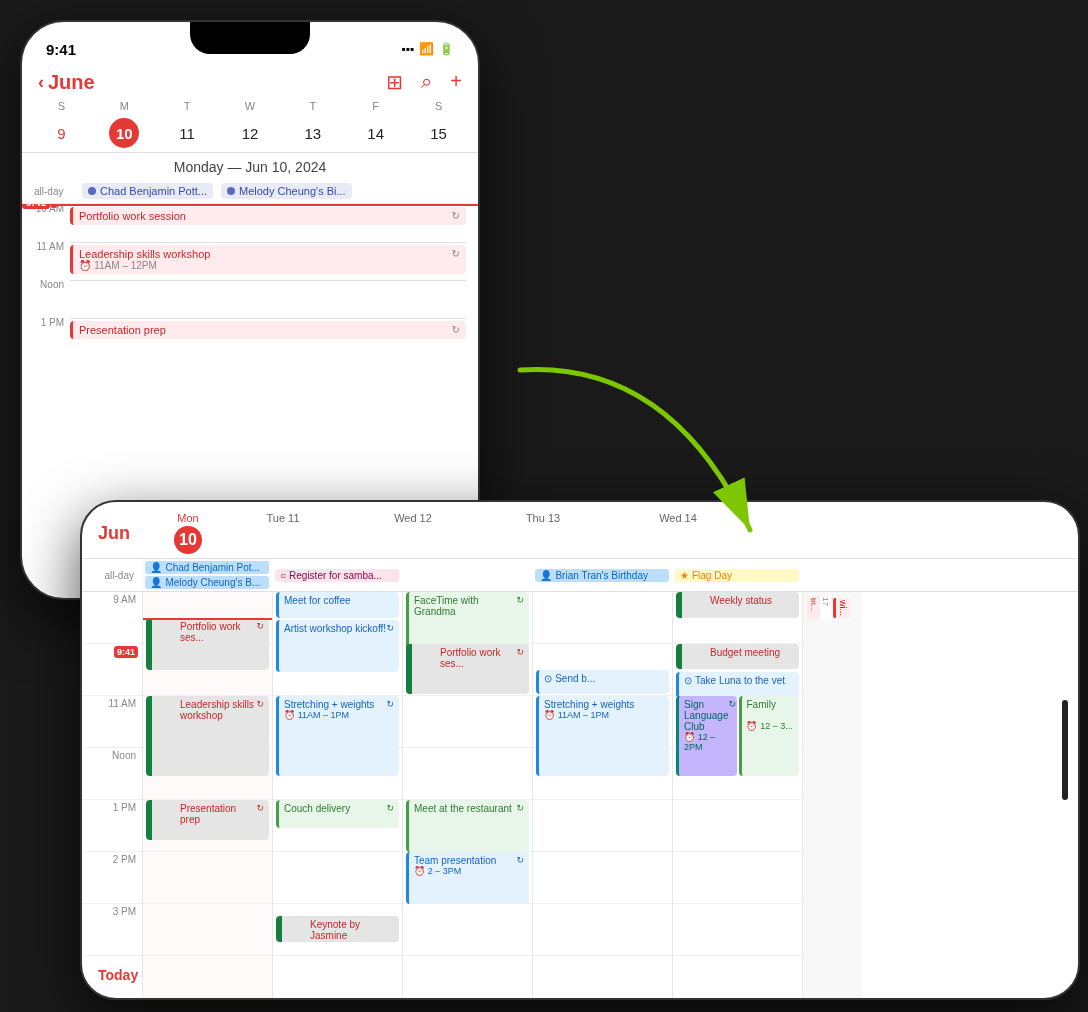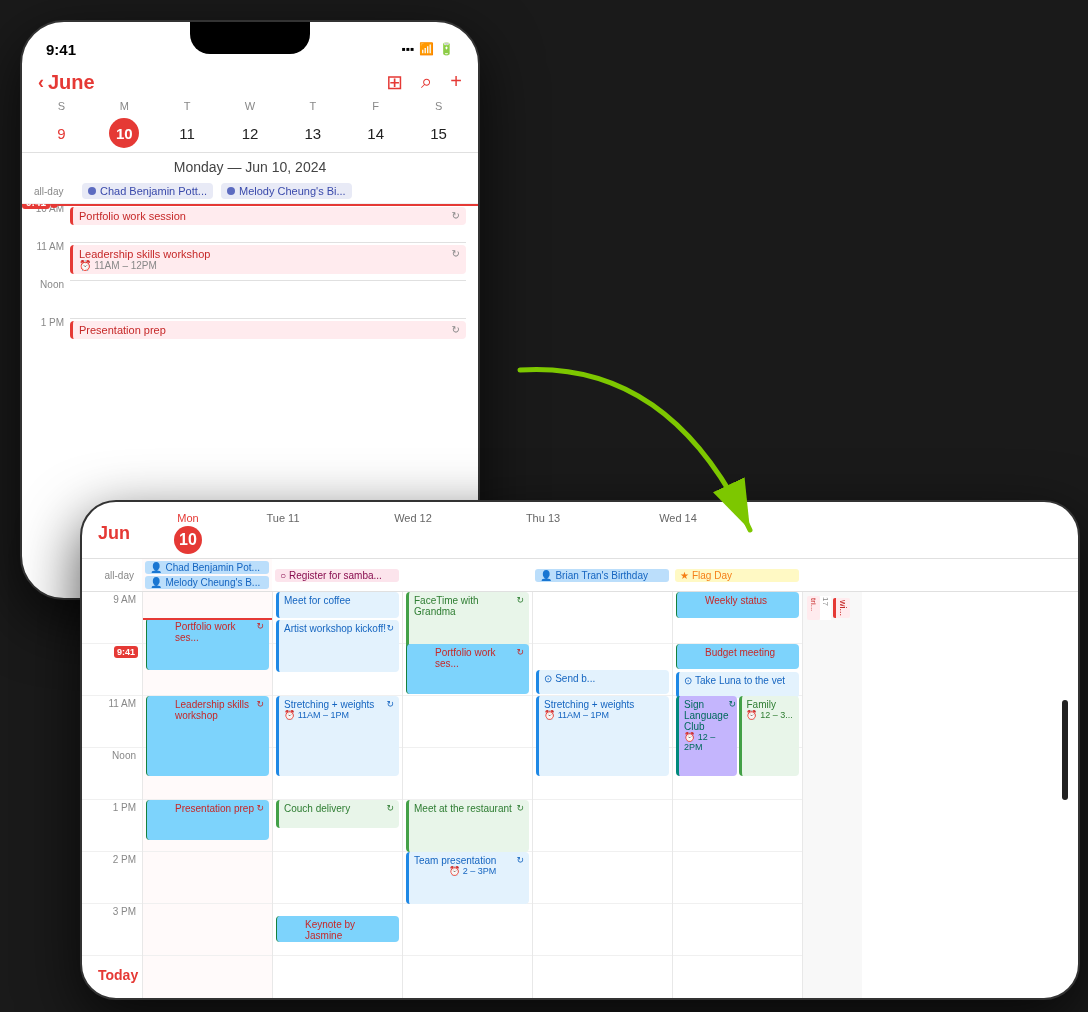--- a/index.html
+++ b/index.html
@@ -361,21 +361,21 @@
       padding: 3px 5px;
       font-size: 10px;
       font-weight: 500;
       position: absolute;
       left: 3px;
       right: 3px;
       overflow: hidden;
       display: flex;
       justify-content: space-between;
     }
-    .le-red { background: #7dd3fc; border-left: 1px solid #15803d; color: #c62828; padding-left: 28px; }
+    .le-red { background: #e5e5e5; border-left: 6px solid #15803d; color: #c62828; padding-left: 28px; }
     .le-blue { background: #e3f2fd; border-left: 3px solid #1e88e5; color: #1565c0; }
     .le-green { background: #e8f5e9; border-left: 3px solid #43a047; color: #2e7d32; }
     .le-teal { background: #c4b5fd; border-left: 3px solid #00897b; color: #00695c; }
 
     .now-line-landscape {
       position: absolute;
       left: 0;
       right: 0;
       height: 1.5px;
       background: #e53935;
@@ -679,21 +679,21 @@
         <div class="body-time-slot"></div>
         <div class="body-time-slot">
           <div class="landscape-event le-green" style="top:0;height:52px;">
             <div>
               <div>Meet at the restaurant</div>
             </div>
             <span style="font-size:9px;">↻</span>
           </div>
         </div>
         <div class="body-time-slot">
-          <div class="landscape-event le-blue" style="top:0;height:52px;text-align:right;">
+          <div class="landscape-event le-blue" style="top:0;height:52px;">
             <div>
               <div>Team presentation</div>
               <div style="font-size:9px;">⏰ 2 – 3PM</div>
             </div>
             <span style="font-size:9px;">↻</span>
           </div>
         </div>
         <div class="body-time-slot"></div>
       </div>
 
@@ -737,21 +737,21 @@
             <div class="landscape-event le-teal" style="position:relative;flex:1;height:80px;top:0;left:0;right:0;">
               <div>
                 <div>Sign Language Club</div>
                 <div style="font-size:9px;">⏰ 12 – 2PM</div>
               </div>
               <span style="font-size:9px;">↻</span>
             </div>
             <div class="landscape-event le-green" style="position:relative;flex:1;height:80px;top:0;left:0;right:0;">
               <div>
                 <div>Family</div>
-                <div style="font-size:9px;">⏰ 12 – 3...</div>
+                <div style="font-size:9px;margin-top:11px;">⏰ 12 – 3...</div>
               </div>
             </div>
           </div>
         </div>
         <div class="body-time-slot"></div>
         <div class="body-time-slot"></div>
         <div class="body-time-slot"></div>
         <div class="body-time-slot"></div>
       </div>
 

